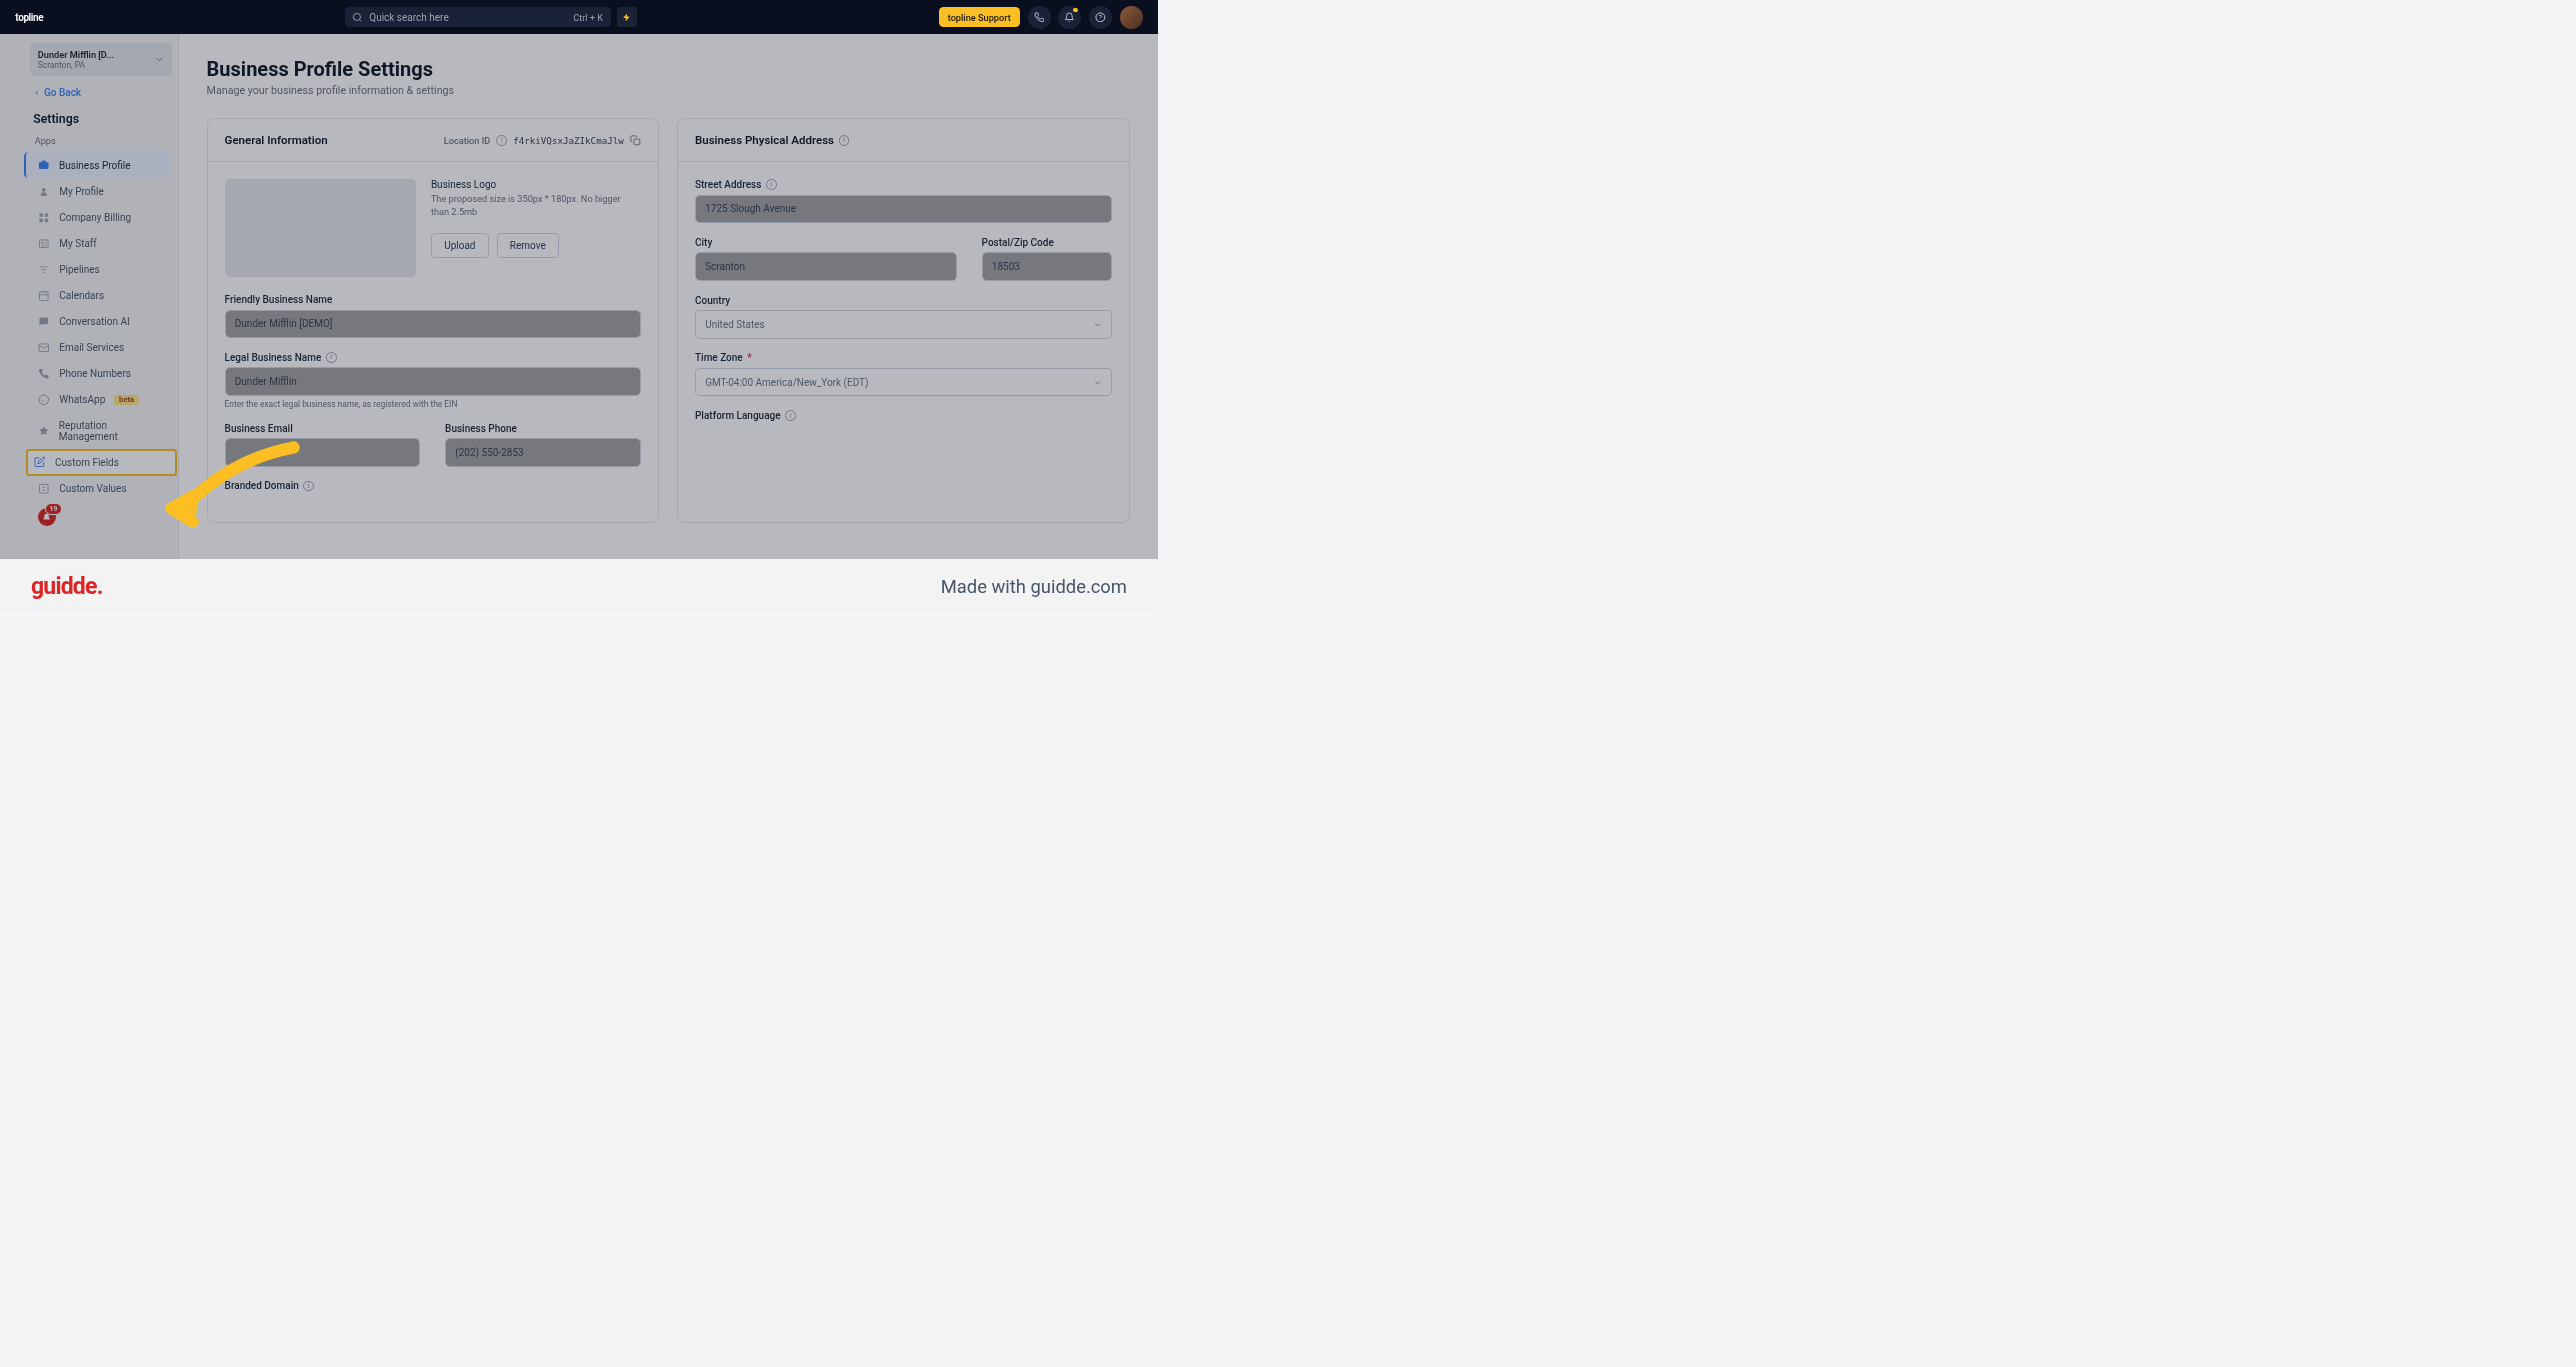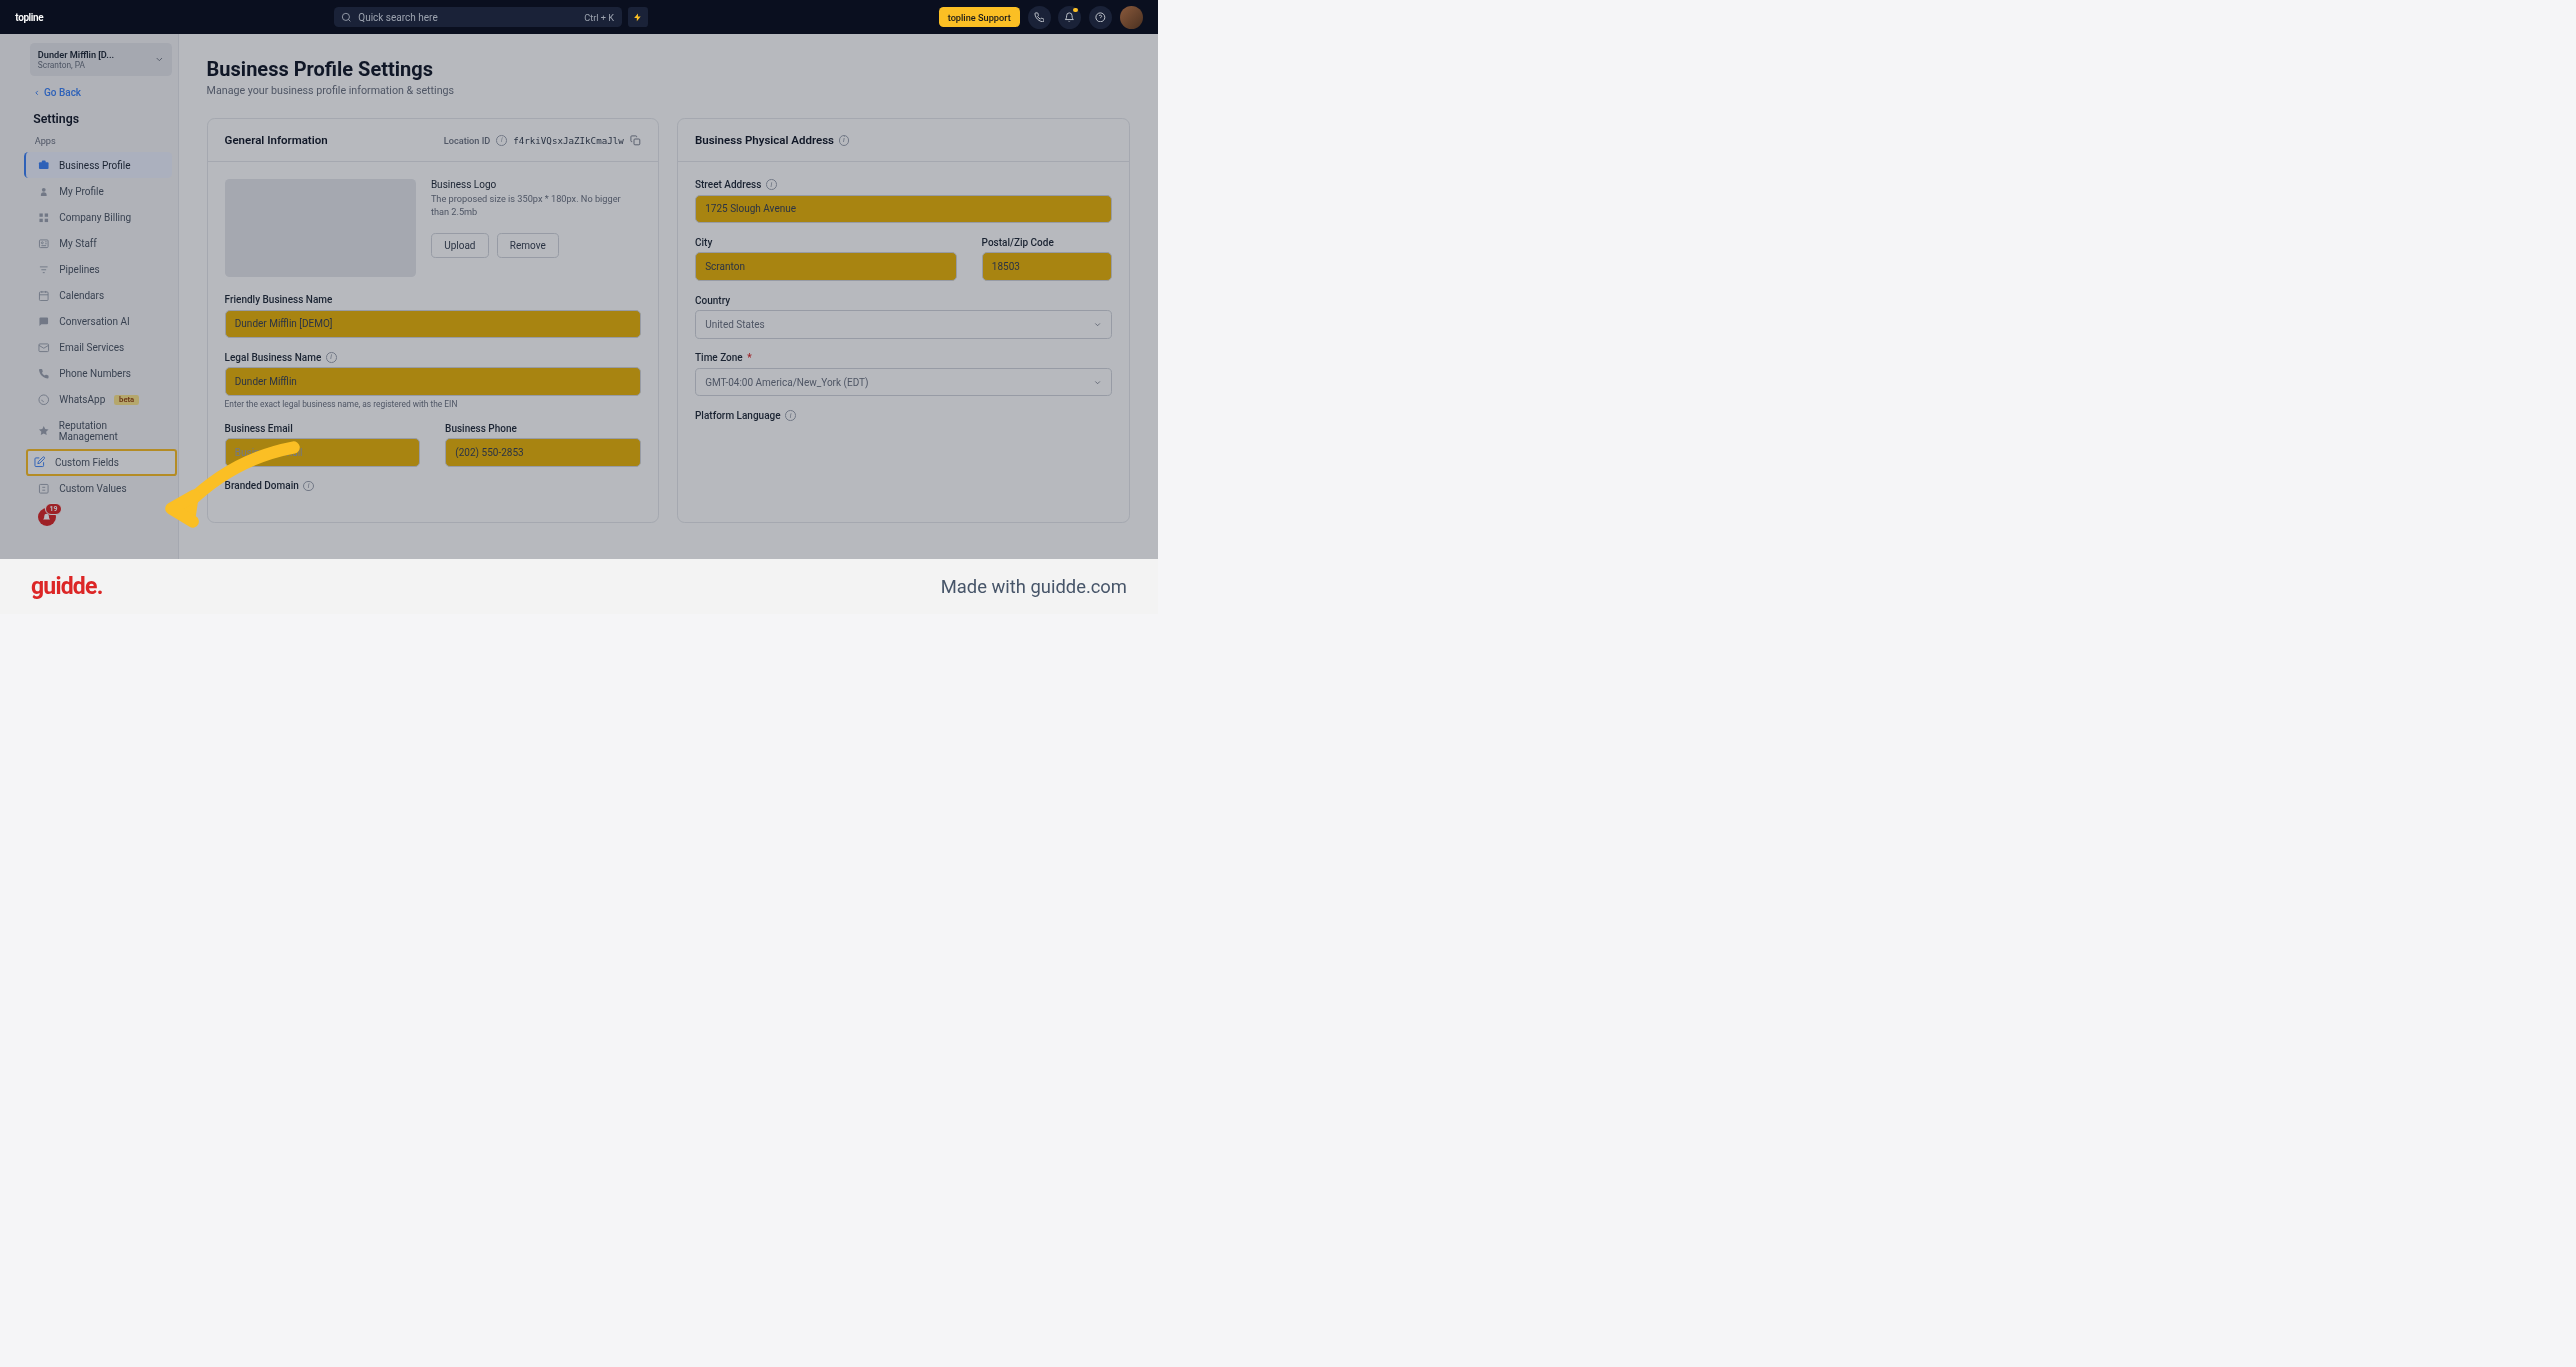--- a/index.html
+++ b/index.html
@@ -2,21 +2,21 @@
 <html style="font-size:12.3px"><head>
 <meta charset="utf-8">
 <style>
 * { margin: 0; padding: 0; box-sizing: border-box; font-family: -apple-system, BlinkMacSystemFont, "Segoe UI", Roboto, sans-serif; }
 body { background: #f5f5f7; position: relative; width: 1158px; height: 614px; overflow: hidden; }
 
 .topbar { background: #0a0f1f; height: 34px; display: flex; align-items: center; padding: 0 15.3px; justify-content: space-between; }
 .topbar-left { display: flex; align-items: center; }
 .logo { color: #fff; font-size: 10px; font-weight: 600; letter-spacing: -0.4px; }
 .topbar-center { flex: 1; display: flex; justify-content: center; }
-.search-box { background: #1a2238; border-radius: 4.6px; display: flex; align-items: center; padding: 4.6px 7.7px; width: 288px; justify-content: space-between; }
+.search-box { background: #1a2238; border-radius: 4.6px; display: flex; align-items: center; padding: 4.6px 7.7px; width: 266px; justify-content: space-between; }
 .search-left { display: flex; align-items: center; gap: 6.1px; }
 .search-icon { color: #9ca3af; }
 .search-text { color: #9ca3af; font-size: 10px; }
 .shortcut { color: #9ca3af; font-size: 9.2px; }
 .bolt { background: #1a2238; border-radius: 3.1px; width: 20px; height: 20px; display: flex; align-items: center; justify-content: center; color: #fbbf24; margin-left: 6.1px; }
 .topbar-right { display: flex; align-items: center; gap: 7.7px; }
 .support-btn { background: #fbbf24; color: #1a1a1a; border-radius: 4.6px; padding: 4.6px 9.2px; font-size: 9.2px; font-weight: 500; display: flex; align-items: center; gap: 3.1px; }
 .icon-btn { background: #1a2238; border-radius: 50%; width: 23px; height: 23px; display: flex; align-items: center; justify-content: center; color: #d1d5db; position: relative; }
 .bell-dot { position: absolute; top: 2.3px; right: 3.8px; width: 4.6px; height: 4.6px; background: #fbbf24; border-radius: 50%; }
 .avatar { width: 23px; height: 23px; border-radius: 50%; background: linear-gradient(135deg, #8b5a3c, #4a3020); }
@@ -59,21 +59,21 @@
 .logo-row { display: flex; gap: 15.3px; margin-bottom: 17px; }
 .logo-placeholder { width: 191px; height: 98px; background: #e5e7eb; border-radius: 4.6px; }
 .logo-info { flex: 1; display: flex; flex-direction: column; }
 .logo-label { font-size: 10px; font-weight: 400; color: #1f2937; margin-bottom: 3.1px; }
 .logo-hint { font-size: 9.2px; color: #6b7280; margin-bottom: 13.8px; line-height: 1.4; }
 .logo-btns { display: flex; gap: 7.7px; }
 .btn-outline { border: 0.8px solid #d1d5db; background: #fff; color: #374151; border-radius: 4.6px; padding: 6.1px 12.3px; font-size: 10px; cursor: pointer; }
 .field-group { margin-bottom: 13.8px; }
 .field-label { font-size: 10px; font-weight: 500; color: #1f2937; margin-bottom: 4.6px; display: flex; align-items: center; gap: 4.6px; }
 .req { color: #dc2626; }
-.input { width: 100%; border: 0.8px solid #d1d5db; border-radius: 5px; padding: 7.7px 9.2px; font-size: 10px; color: #374151; background: #eab308; }
+.input { width: 100%; border: 0.8px solid #d1d5db; border-radius: 5px; padding: 7.7px 9.2px; font-size: 10px; color: #374151; background: #a3a3a3; }
 .input::placeholder { color: #9ca3af; }
 .select { width: 100%; border: 0.8px solid #d1d5db; border-radius: 4.6px; padding: 7.7px 9.2px; font-size: 10px; color: #6b7280; background: #fff; display: flex; justify-content: space-between; align-items: center; }
 .helper-text { font-size: 8.4px; color: #6b7280; margin-top: 3.1px; }
 .two-col { display: flex; gap: 25px; }
 .two-col > div { flex: 1; }
 .info-icon { width: 10.7px; height: 10.7px; border: 0.8px solid #9ca3af; border-radius: 50%; display: inline-flex; align-items: center; justify-content: center; font-size: 6.9px; color: #9ca3af; font-style: italic; }
 
 .dark-overlay { position: absolute; inset: 34px 0 55px 0; background: rgba(17, 24, 39, 0.30); pointer-events: none; }
 
 .arrow-svg { position: absolute; left: 156px; top: 436px; pointer-events: none; z-index: 50; }

